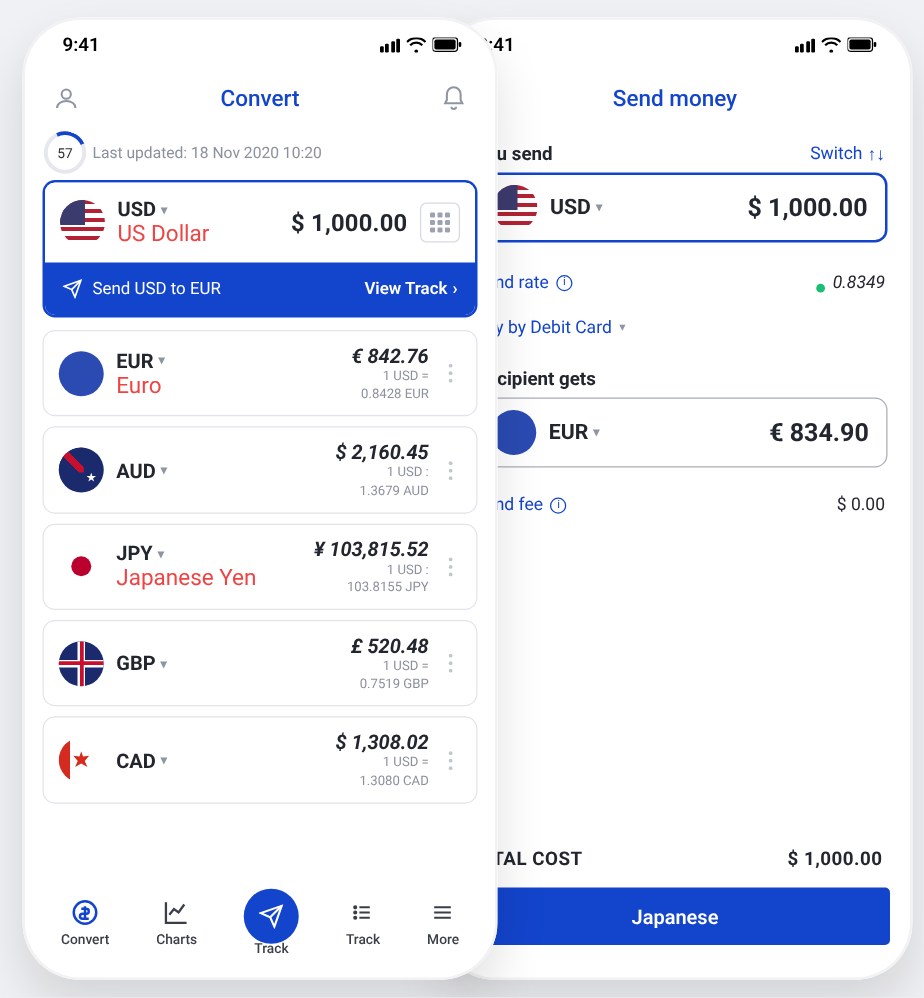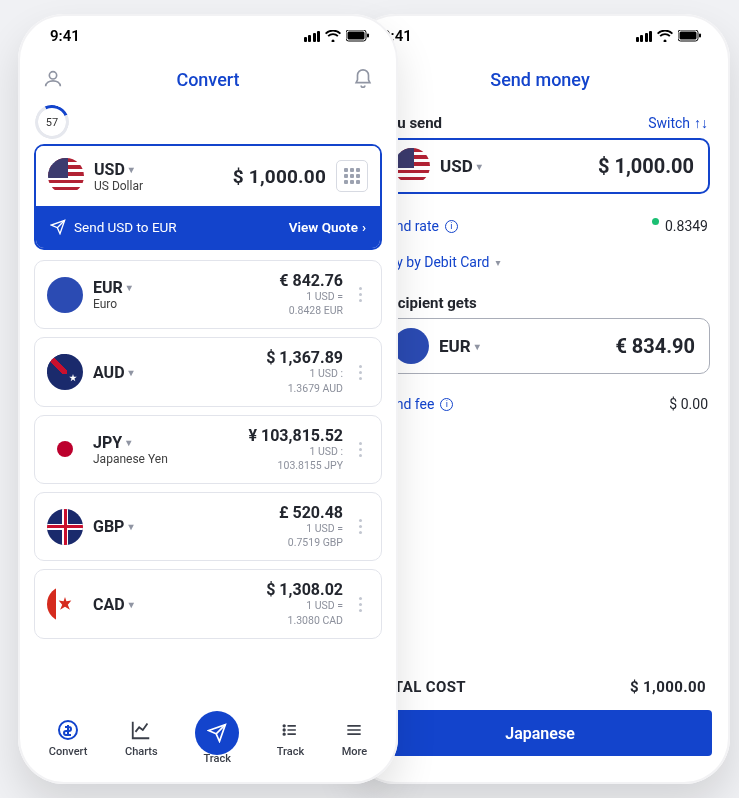--- a/index.html
+++ b/index.html
@@ -58,33 +58,33 @@
   .flag.gb { background:#1a2a6c; position:relative; }
   .flag.gb::before{content:"";position:absolute;inset:0;background:linear-gradient(#fff 0 0) center/100% 6px no-repeat,linear-gradient(#fff 0 0) center/6px 100% no-repeat;}
   .flag.gb::after{content:"";position:absolute;inset:0;background:linear-gradient(#c8102e 0 0) center/100% 3px no-repeat,linear-gradient(#c8102e 0 0) center/3px 100% no-repeat;}
   .flag.ca { background:#fff; position:relative; }
   .flag.ca::before{content:"";position:absolute;left:0;top:0;bottom:0;width:25%;background:#d52b1e;}
   .flag.ca::after{content:"";position:absolute;left:50%;top:50%;width:14px;height:14px;background:#d52b1e;transform:translate(-50%,-50%);clip-path:polygon(50% 0,60% 30%,95% 25%,70% 55%,85% 90%,50% 70%,15% 90%,30% 55%,5% 25%,40% 30%);}
 
   .curr-col { margin-left:10px; flex:1; }
   .curr-code { font-size:16px; font-weight:700; color:#23262e; display:flex; align-items:center; gap:4px;}
   .chev { font-size:10px; color:#9095a3; }
-  .curr-name { font-size:12px; color:#404040; }
+  .curr-name { font-size:18px; color:#ef4444; }
   .amount { font-size:19px; font-weight:700; color:#23262e; letter-spacing:.2px; }
   .calc-btn { width:32px; height:32px; margin-left:10px; border:1px solid #d7dae2; border-radius:5px; background:#fff; display:flex; align-items:center; justify-content:center; }
   .calc-btn .grid{ width:16px;height:16px;display:grid;grid-template:repeat(3,1fr)/repeat(3,1fr);gap:1.5px;}
   .calc-btn .grid span{background:#9ca2b0;border-radius:1px;}
 
   .send-banner { background:#1344cc; color:#fff; height:42px; display:flex; align-items:center; justify-content:space-between; padding:0 14px; font-size:13.5px; }
   .send-banner .left{display:flex;align-items:flex-start;gap:8px;}
   .send-banner .right{display:flex;align-items:center;gap:4px;font-weight:600;}
 
   .curr-card { border:1px solid #e2e4eb; border-radius:10px; padding:10px 12px; display:flex; align-items:center; margin-bottom:8px; }
   .curr-right { text-align:right; }
-  .curr-amount { font-size:16px; font-weight:700; color:#23262e; }
+  .curr-amount { font-size:16px; font-weight:700; color:#23262e;font-style:italic; }
   .curr-rate { font-size:10.5px; line-height:1.35; color:#8c909c; }
   .more-btn { width:18px; display:flex; flex-direction:column; align-items:center; gap:3px; margin-left:8px; }
   .more-btn span{width:3px;height:3px;border-radius:50%;background:#c2c6d0;}
 
   
   .tabbar { position:absolute; bottom:14px; left:0; right:0; height:64px; display:flex; justify-content:space-around; align-items:center; padding:0 12px; }
   .tab { display:flex; flex-direction:column; align-items:center; gap:3px; font-size:11px; color:#3a3e48; font-weight:500; }
   .tab .ticon{ width:24px;height:24px;display:flex;align-items:center;justify-content:center;color:#3a3e48;}
   .tab.active .ticon{color:#1344cc;}
   .tab-send { width:44px;height:44px;border-radius:50%;background:#1344cc;display:flex;align-items:center;justify-content:center; margin-bottom:-6px;}
@@ -95,21 +95,21 @@
   .switch-link { font-size:14px; color:#1344cc; display:flex; align-items:center; gap:4px; }
   .money-card { border:2px solid #1344cc; border-radius:10px; height:56px; display:flex; align-items:center; padding:0 14px; }
   .money-card.grey { border:1.5px solid #a9adb8; }
   .money-card .mc-left{display:flex;align-items:center;gap:10px;}
   .money-card .mc-code{font-size:17px;font-weight:700;color:#23262e;display:flex;align-items:center;gap:4px;}
   .money-card .mc-amount{margin-left:auto;font-size:20px;font-weight:700;color:#23262e;}
 
   .info-row { display:flex; justify-content:space-between; align-items:center; font-size:14px; padding:10px 2px; }
   .info-label { color:#1344cc; display:flex; align-items:center; gap:6px; }
   .info-label .i{width:13px;height:13px;border:1.5px solid #1344cc;border-radius:50%;display:flex;align-items:center;justify-content:center;font-size:9px;color:#1344cc;line-height:1;}
-  .rate-value { color:#23262e; display:flex; align-items:flex-start; gap:6px; }
+  .rate-value { color:#23262e; display:flex; align-items:flex-end; gap:6px;font-style:italic; }
   .rate-value .dot{width:7px;height:7px;border-radius:50%;background:#1bbf73;}
   .fee-value { color:#23262e; }
 
   .total-row { display:flex; justify-content:space-between; align-items:center; padding:14px 4px; font-size:15px; font-weight:700; color:#23262e; letter-spacing:.4px; }
   .continue { background:#1344cc; color:#fff; height:46px; border-radius:4px; display:flex; align-items:center; justify-content:center; font-size:16px; font-weight:600; margin:0 -2px; }
 
   .back .content { padding-left:28px; padding-right:20px; }
   .back .bottom-block{ position:absolute; bottom:28px; left:20px; right:20px; }
 </style>
 </head>
@@ -252,20 +252,21 @@
       <svg width="22" height="22" viewBox="0 0 24 24" fill="none" stroke="#9095a3" stroke-width="1.8">
           <path d="M6 8a6 6 0 1112 0v5l1.5 3H4.5L6 13V8z"></path>
           <path d="M10 19a2 2 0 004 0"></path>
         </svg>
     </span>
   </div>
 
   <div class="content">
     <div class="updated-row">
       <span class="countdown">57</span>
+      <span class="updated-text">Last updated: 18 Nov 2020 10:20</span>
     </div>
 
     <div class="base-card">
       <div class="base-main">
         <span class="flag us"></span>
         <div class="curr-col">
           <div class="curr-code">
               <span>USD</span>
               <span class="chev">▾</span>
             </div>
@@ -288,21 +289,21 @@
       </div>
       <div class="send-banner">
         <span class="left">
           <svg width="16" height="16" viewBox="0 0 24 24" fill="none" stroke="#fff" stroke-width="2">
               <path d="M22 2L11 13"></path>
               <path d="M22 2l-7 20-4-9-9-4 20-7z"></path>
             </svg>
           <span>Send USD to EUR</span>
         </span>
         <span class="right">
-            <span>View Quote</span>
+            <span>View Track</span>
             <span>›</span>
           </span>
       </div>
     </div>
 
     <div id="curr-list">
         <div class="curr-card">
           <span class="flag eu"></span>
           <div class="curr-col">
             <div class="curr-code">
@@ -323,21 +324,21 @@
         </div>
         <div class="curr-card">
           <span class="flag au"></span>
           <div class="curr-col">
             <div class="curr-code">
               <span>AUD</span>
               <span class="chev">▾</span>
             </div>
           </div>
           <div class="curr-right">
-            <div class="curr-amount">$ 1,367.89</div>
+            <div class="curr-amount">$ 2,160.45</div>
             <div class="curr-rate">1 USD :<br>1.3679 AUD</div>
           </div>
           <div class="more-btn">
             <span></span>
             <span></span>
             <span></span>
           </div>
         </div>
         <div class="curr-card">
           <span class="flag jp"></span>

